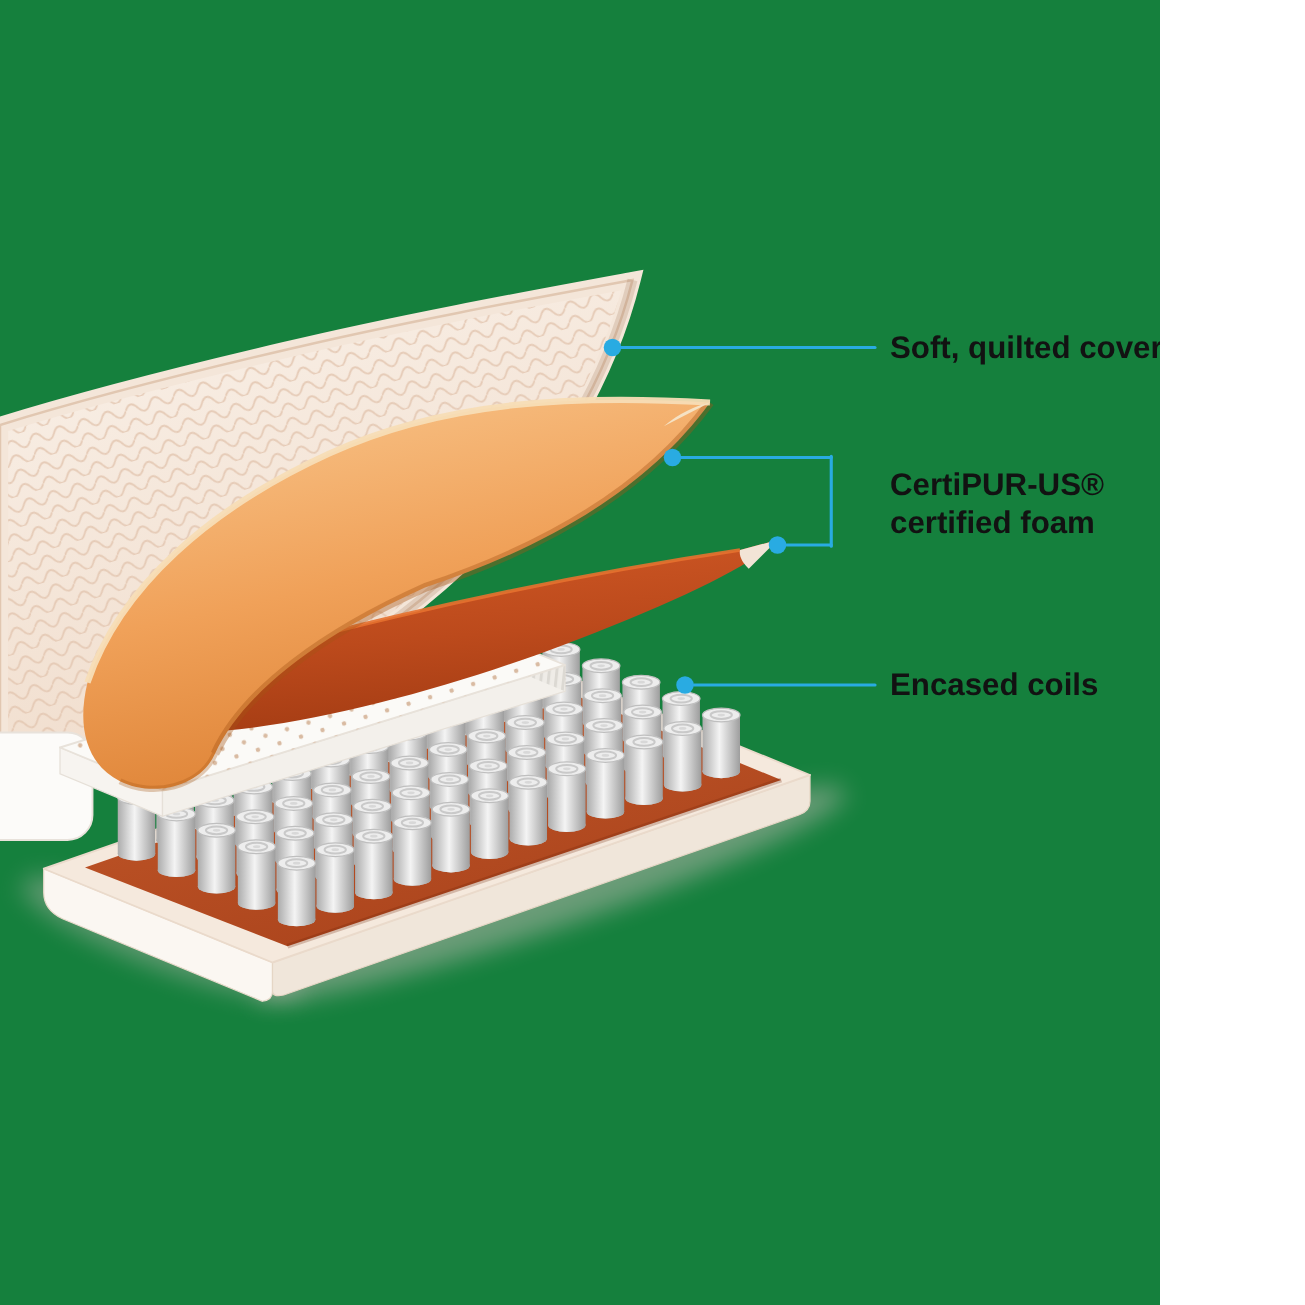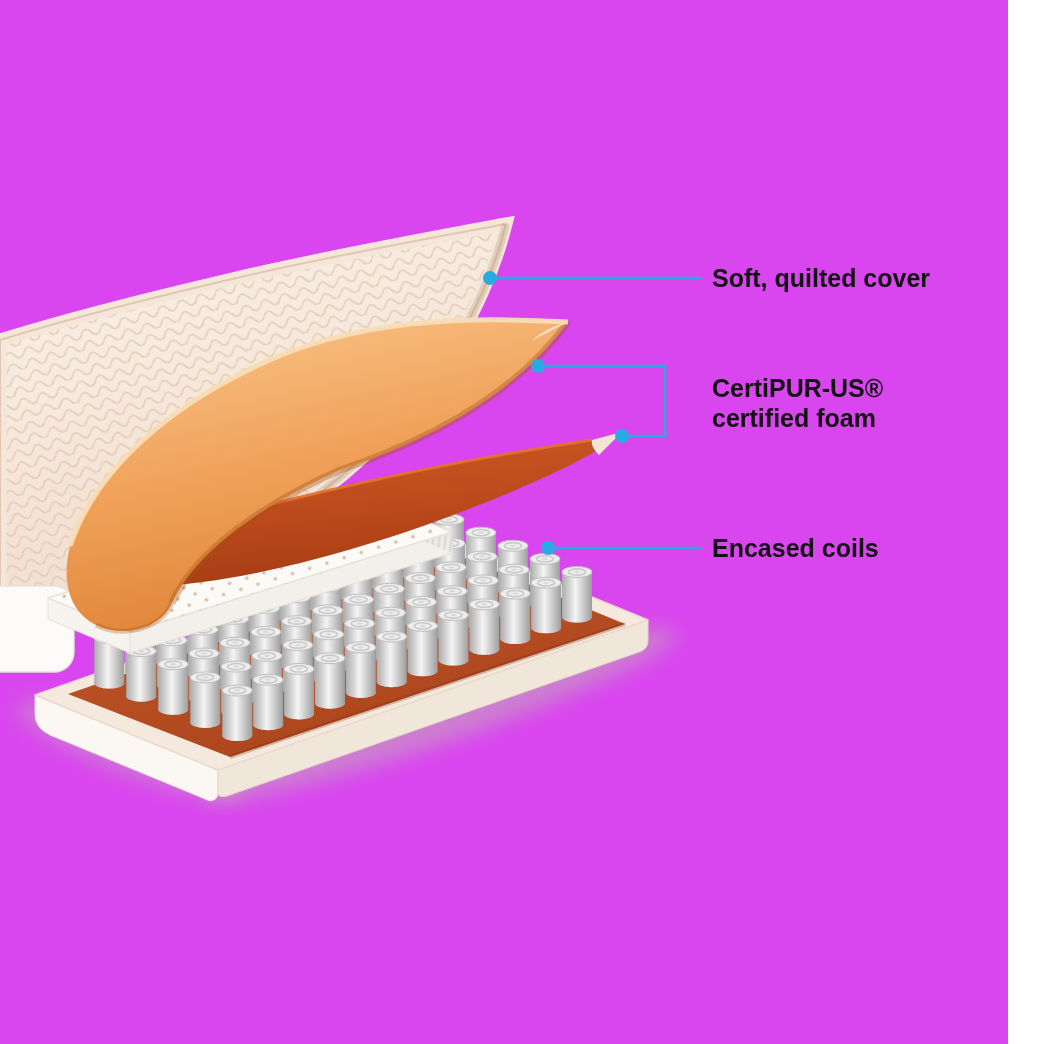--- a/index.html
+++ b/index.html
@@ -1,16 +1,16 @@
 <!DOCTYPE html>
 <html><head>
 <meta charset="utf-8">
 <style>
   html,body{margin:0;padding:0;background:#fff;}
-  .canvas{position:relative;width:1008px;height:1044px;background:#d946ef;overflow:hidden;
+  .canvas{position:relative;width:928px;height:1044px;background:#15803d;overflow:hidden;
           font-family:"Liberation Sans",sans-serif;}
   svg{position:absolute;inset:0;display:block;}
   .cline{stroke:#29ABE2;stroke-width:2.5;fill:none;stroke-linecap:round;}
   .cdot{fill:#29ABE2;}
   .clabel{font-family:"Liberation Sans",sans-serif;font-weight:700;font-size:25px;fill:#121212;}
 </style>
 </head>
 <body>
 
 <div class="canvas">

